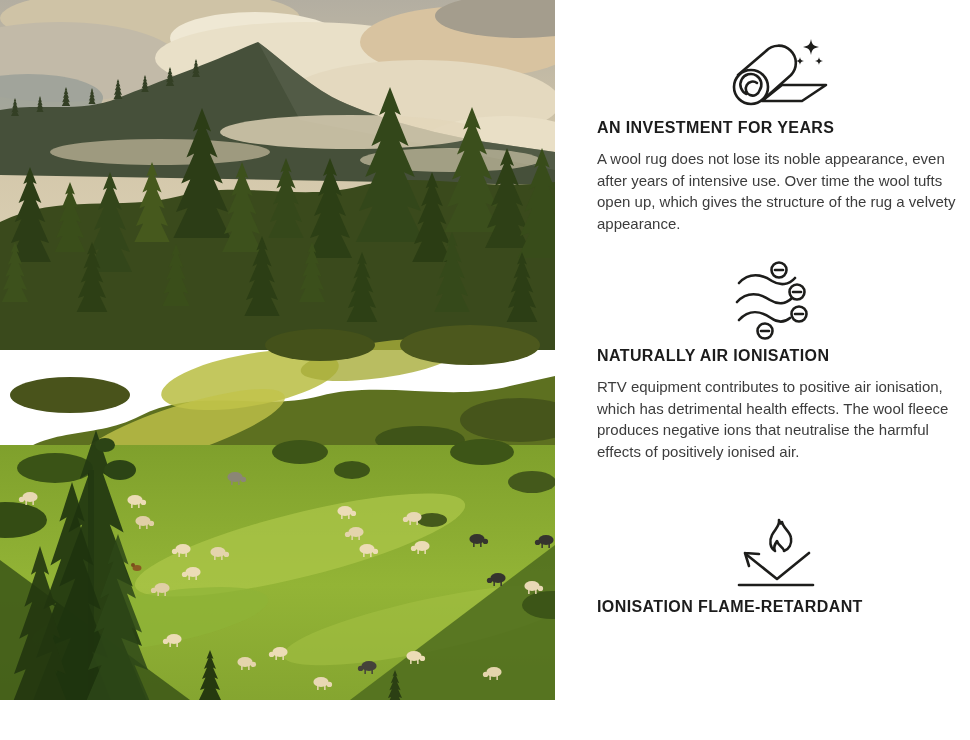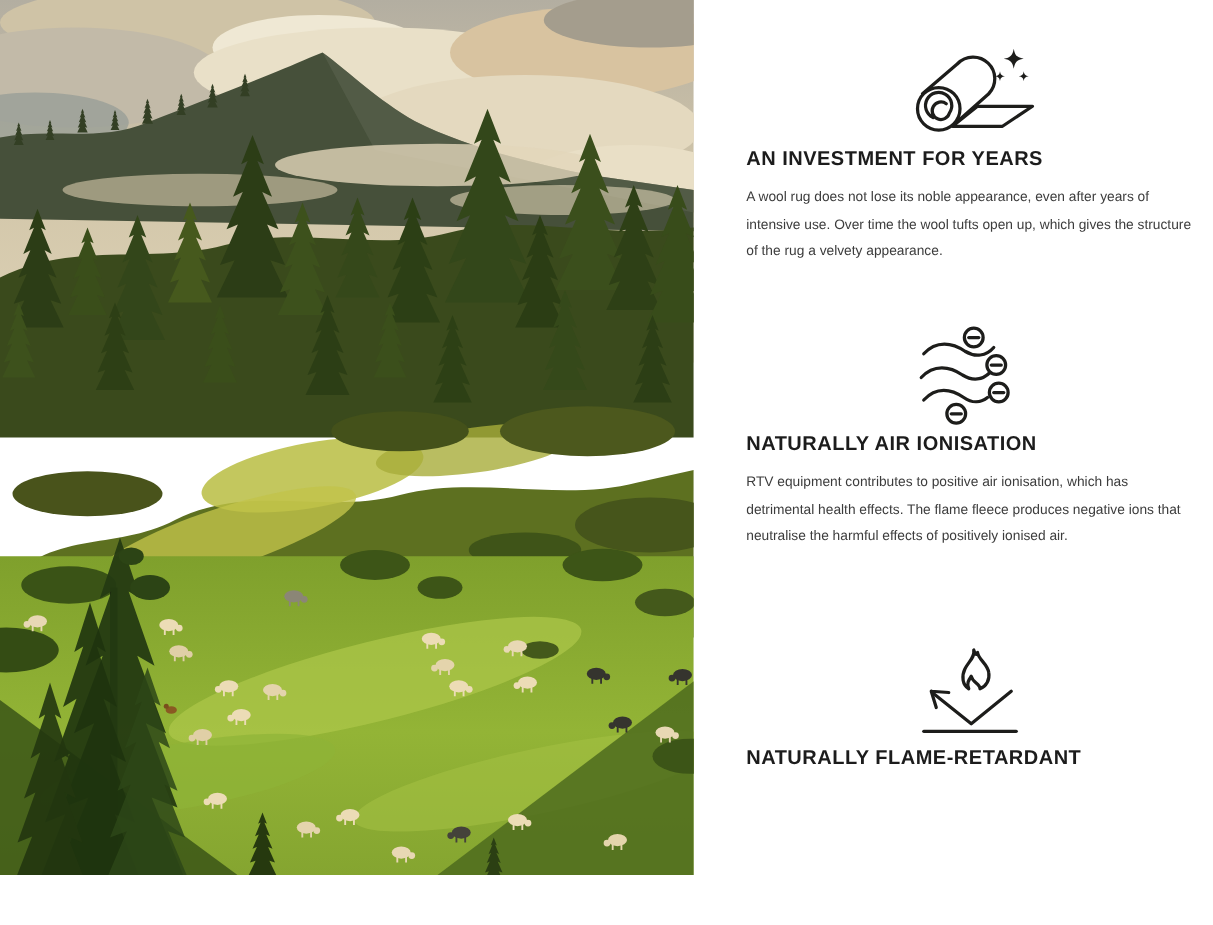--- a/index.html
+++ b/index.html
@@ -8,21 +8,21 @@
   .canvas { position:relative; width:970px; height:740px; background:#ffffff; }
 
   .photo-wrap { position:absolute; left:0; top:20; width:555px; height:700px; overflow:hidden; }
   .photo-wrap svg { display:block; width:555px; height:700px; }
 
   .right-col { position:absolute; left:597px; top:0; width:360px; height:740px; }
   .feature { position:absolute; left:0; width:360px; text-align:left; }
   .feature .icon-box { display:flex; justify-content:center; align-items:flex-end; }
   .feature h2 { font-size:16px; font-weight:700; letter-spacing:0.4px;
                 color:#1c1c1c; margin-top:7px; }
-  .feature p { font-size:11px; line-height:21.5px; color:#3c3c3c; margin-top:11px; }
+  .feature p { font-size:15px; line-height:21.5px; color:#3c3c3c; margin-top:11px; }
 
   #sec-1 { top:36px; }
   #sec-2 { top:260px; }
   #sec-3 { top:517px; }
 
   .ink { stroke:#1d1d1b; stroke-width:2.6; fill:none; stroke-linecap:round; stroke-linejoin:round; }
 </style>
 </head>
 <body>
 
@@ -209,31 +209,31 @@
             <circle cx="72" cy="32" r="7.5"></circle>
               <line x1="68" y1="32" x2="76" y2="32"></line>
             <circle cx="74" cy="54" r="7.5"></circle>
               <line x1="70" y1="54" x2="78" y2="54"></line>
             <circle cx="40" cy="71" r="7.5"></circle>
               <line x1="36" y1="71" x2="44" y2="71"></line>
           </g>
         </svg>
       </div>
       <h2>NATURALLY AIR IONISATION</h2>
-      <p>RTV equipment contributes to positive air ionisation, which has detrimental health effects. The flame fleece produces negative ions that neutralise the harmful effects of positively ionised air.</p>
+      <p>RTV equipment contributes to positive air ionisation, which has detrimental health effects. The wool fleece produces negative ions that neutralise the harmful effects of positively ionised air.</p>
     </section>
 
     <section class="feature" id="sec-3">
       <div class="icon-box">
         <svg width="96" height="74" viewBox="0 0 96 74">
 
           <path class="ink" stroke-width="2.4" d="M50,3 C51,9 46,12 43,18 C40,24 41,31 46,34 C44,30 46,27 48,24 C49,29 55,30 55,34 C60,32 63,27 62,21 C61,14 54,11 53,5 C52,8 51,6 50,3 Z"></path>
 
           <path class="ink" d="M80,36 L48,62 L18,38"></path>
           <path class="ink" d="M16,36 L30,37 M16,36 L20,49"></path>
           <line class="ink" x1="10" y1="68" x2="84" y2="68"></line>
         </svg>
       </div>
-      <h2>NATURALLY FLAME-RETARDANT</h2>
+      <h2>IONISATION FLAME-RETARDANT</h2>
     </section>
 
   </div>
 </div>
 
 </body></html>

